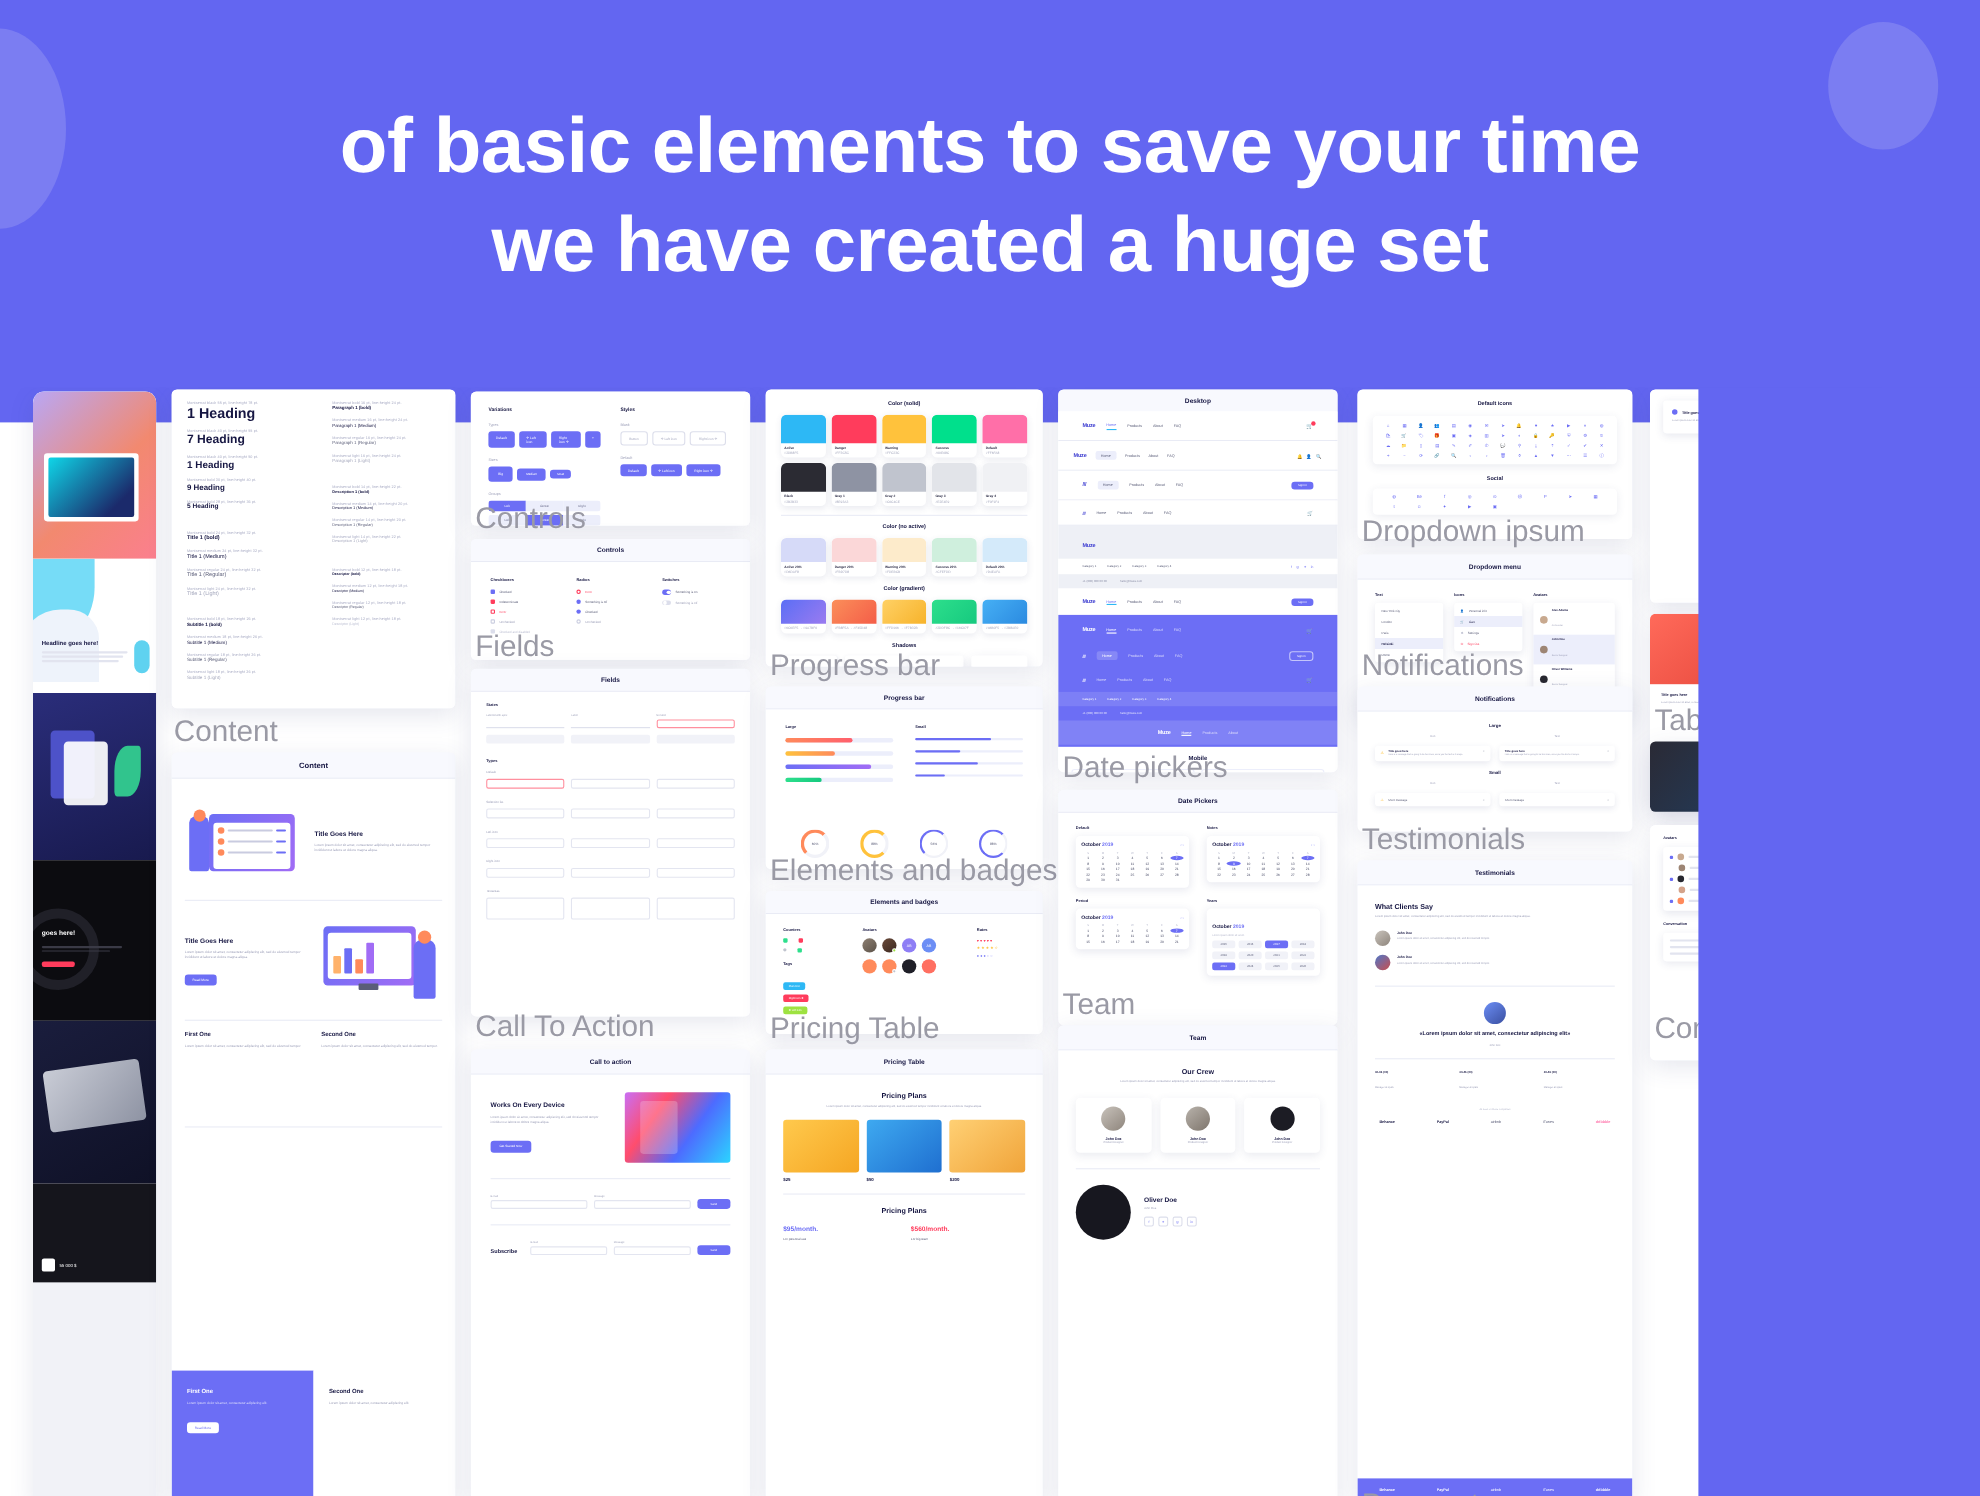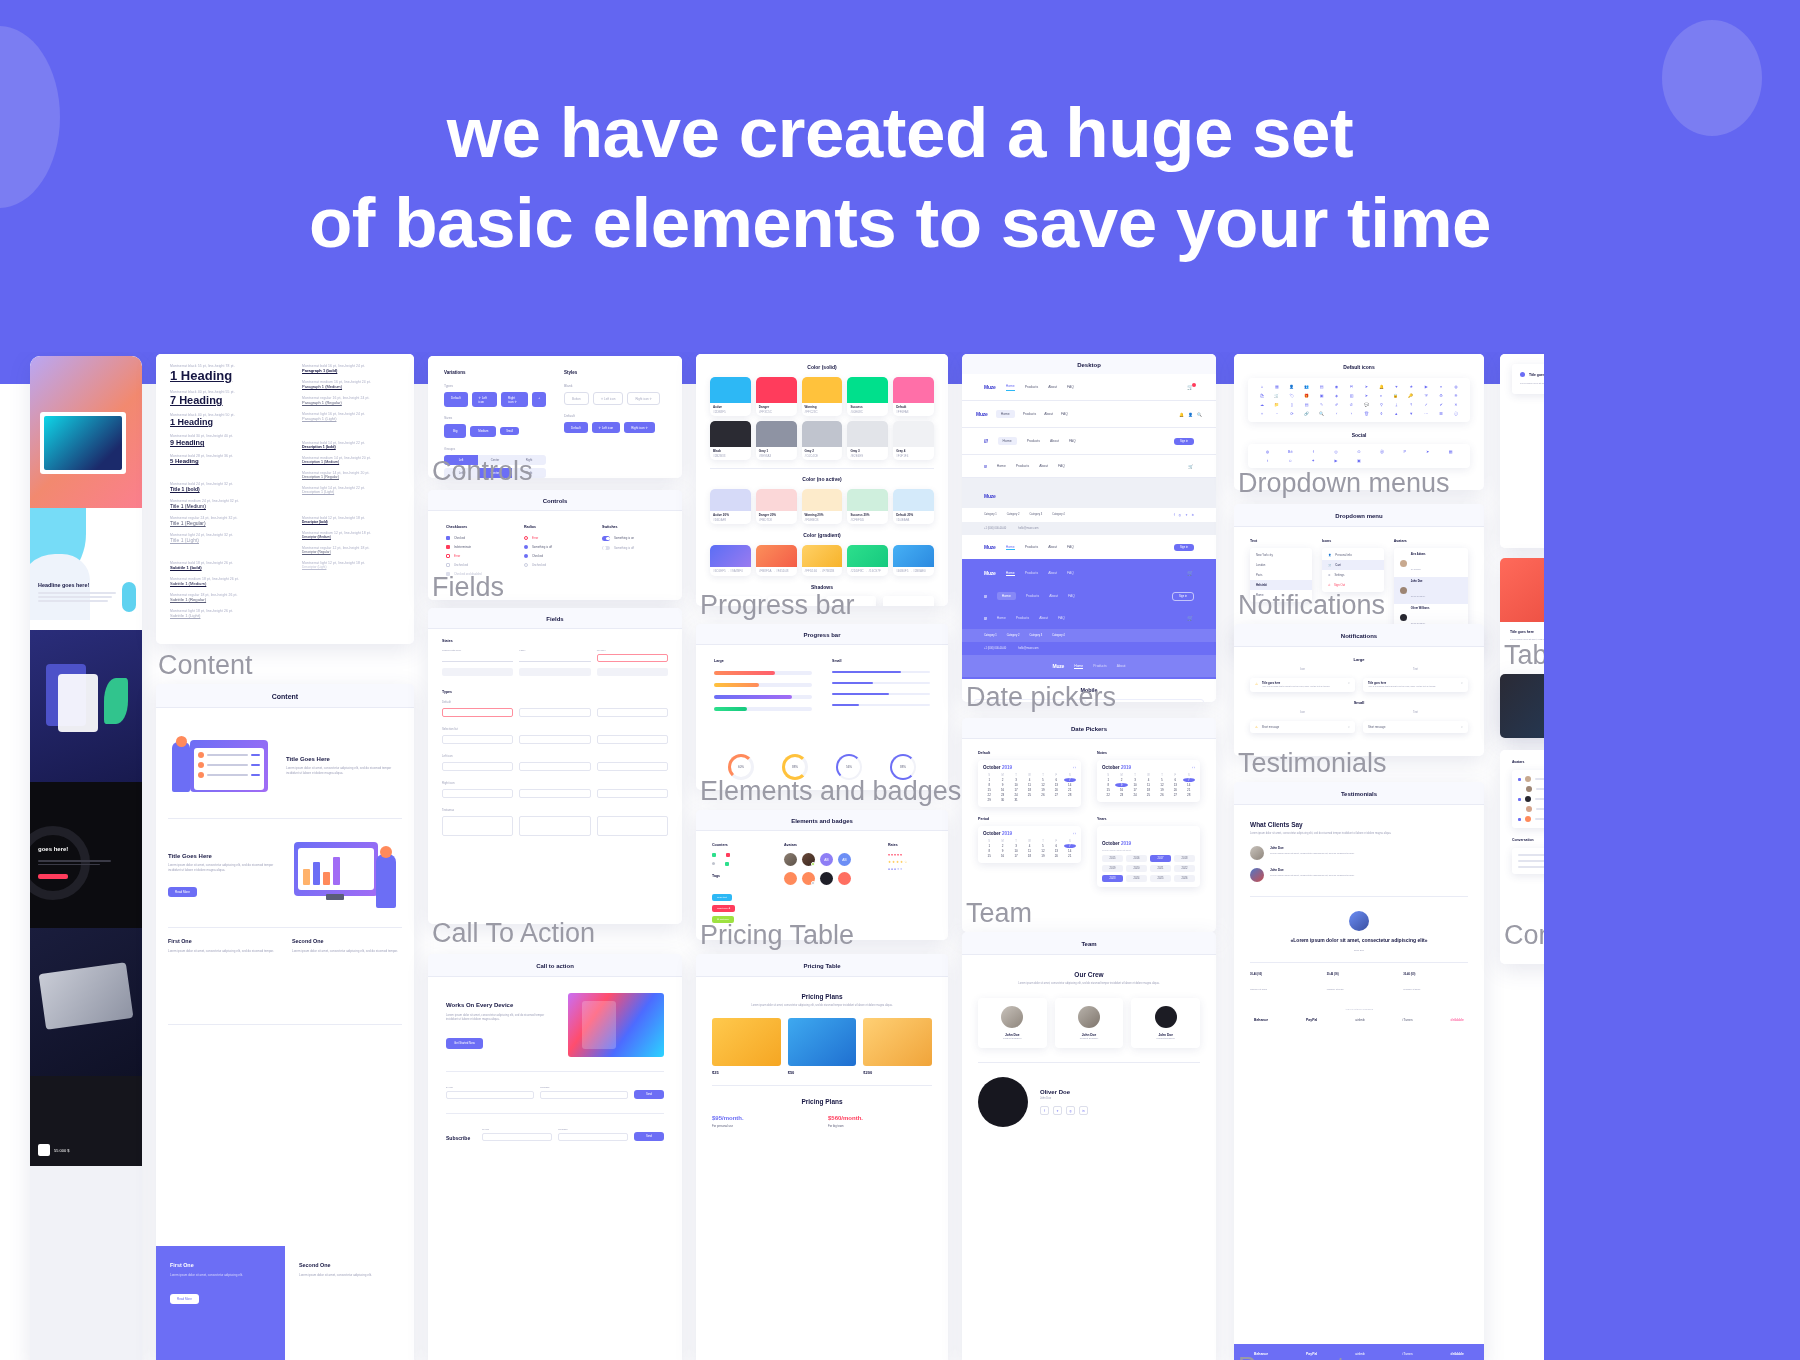--- a/index.html
+++ b/index.html
@@ -53,21 +53,21 @@
   }
   .card-body { background:#fff; width:100%; height:100%; }
 
   
   .tl { background:#c9cbe0; border-radius:1px; }
   .tl.lt { background:#e2e4ef; }
 
   
   .spec { position:absolute; }
   .spec .meta { font-size:3.4px; color:#a8abc4; letter-spacing:.1px; white-space:nowrap;}
-  .spec .samp { color:#161642; white-space:nowrap;text-decoration:underline; }
+  .spec .samp { color:#161642; white-space:nowrap; }
 
   
   .pill { border-radius:3px; display:inline-block; }
   .pill.f { background:#6c6ef5; }
   .pill.o { background:#fff; border:1px solid #dcdeeb; }
 
   
   .sw { border-radius:4px 4px 0 0; }
   .swbox { background:#fff; border-radius:5px; box-shadow:0 2px 6px rgba(60,66,120,.10); overflow:hidden; }
   .swlbl { font-size:3px; color:#2b2b45; padding:2px 3px; line-height:1.5; }
@@ -108,22 +108,22 @@
 </style>
 </head>
 <body>
 
 <div class="stage">
 
   <div class="hero">
     <div class="blob-l"></div>
     <div class="blob-r"></div>
     <div class="hero-title">
+      <span>of basic elements to save your time</span>
       <span>we have created a huge set</span>
-      <span>of basic elements to save your time</span>
     </div>
   </div>
 
   <div class="board">
 
     <div class="card" style="left:30px; top:4px; width:112px; height:1010px; background:#fff; border-radius:10px 10px 0 0;">
       <div class="g-hero" style="position:absolute;left:0;top:0;width:112px;height:152px;border-radius:10px 10px 0 0;">
         <div style="position:absolute;left:10px;top:56px;width:86px;height:62px;background:#fff;border-radius:3px;padding:4px;">
           <div style="width:100%;height:100%;background:linear-gradient(135deg,#0fd6e8,#1b2a6b 80%);border-radius:2px;"></div>
         </div>
@@ -1327,21 +1327,21 @@
           <span style="font-size:4px;color:#6c6ef5;text-align:center;">▦</span>
           <span style="font-size:4px;color:#6c6ef5;text-align:center;">t</span>
           <span style="font-size:4px;color:#6c6ef5;text-align:center;">☺</span>
           <span style="font-size:4px;color:#6c6ef5;text-align:center;">✦</span>
           <span style="font-size:4px;color:#6c6ef5;text-align:center;">▶</span>
           <span style="font-size:4px;color:#6c6ef5;text-align:center;">▣</span>
         </div>
       </div>
     </div>
 
-    <div class="label" style="left:1238px; top:116px;">Dropdown menus</div>
+    <div class="label" style="left:1238px; top:116px;">Dropdown ipsum</div>
 
     <div class="card" style="left:1234px; top:152px; width:250px; height:148px;">
       <div class="card-title" style="font-size:6px; padding:9px 0 7px;">Dropdown menu</div>
       <div class="card-body" style="padding:12px 16px; display:flex; gap:10px;">
         <div style="flex:1;">
           <div class="mini-h" style="font-size:3.6px;margin-bottom:5px;">Text</div>
           <div style="background:#fff;border-radius:3px;box-shadow:0 2px 8px rgba(60,66,120,.12);padding:2px 0;">
             <div style="font-size:2.8px;color:#5a5d78;padding:3px 6px;">New York city</div>
             <div style="font-size:2.8px;color:#5a5d78;padding:3px 6px;">London</div>
             <div style="font-size:2.8px;color:#5a5d78;padding:3px 6px;">Paris</div>

